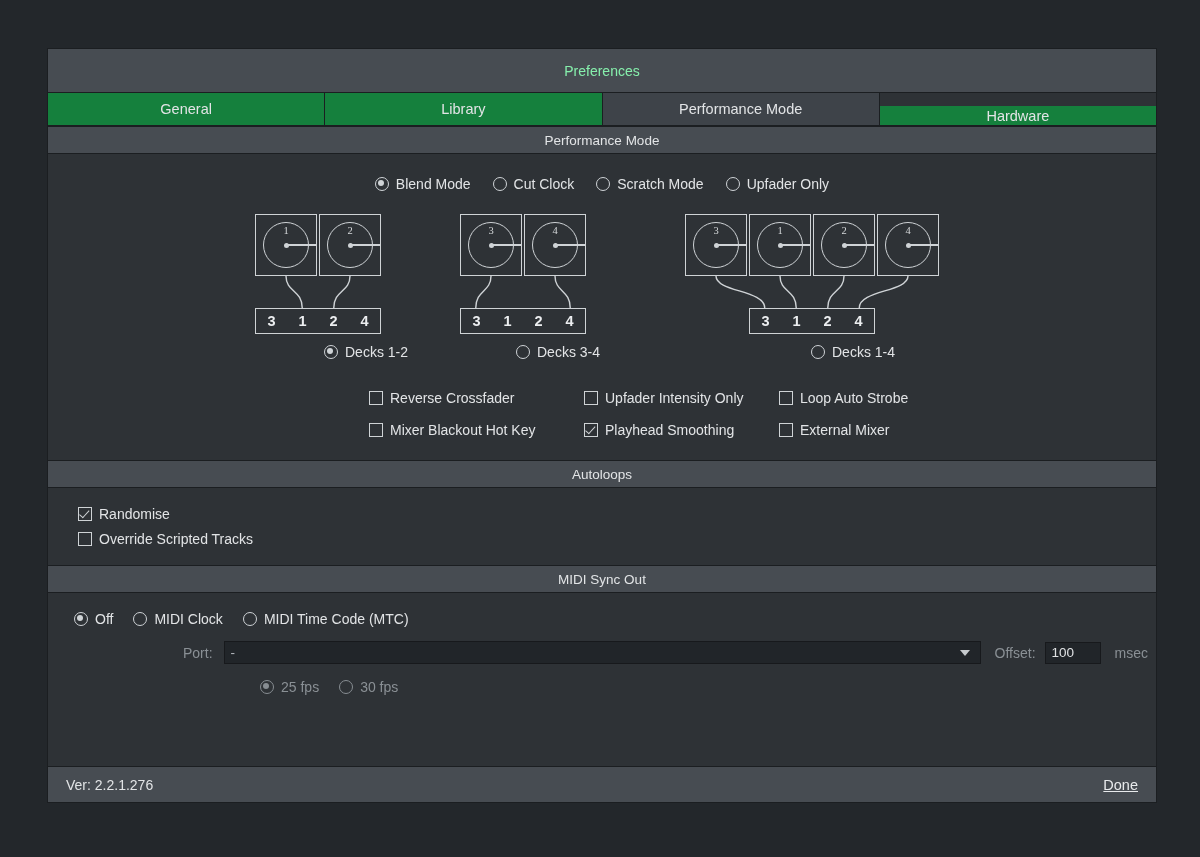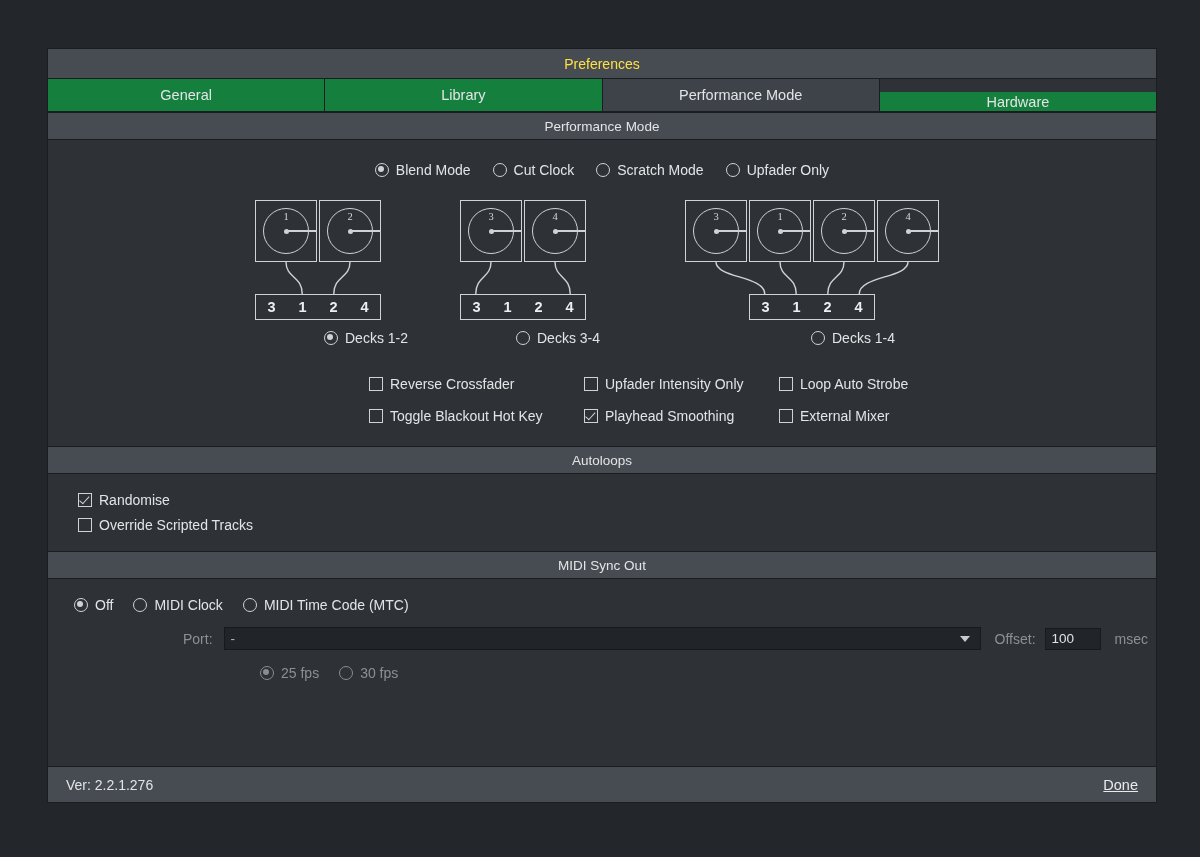--- a/index.html
+++ b/index.html
@@ -14,25 +14,25 @@
     position: absolute;
     left: 47px; top: 48px;
     width: 1110px; height: 755px;
     background: #2e3236;
     border: 1px solid #1b1e21;
     display: flex;
     flex-direction: column;
   }
   
   .titlebar {
-    height: 30px;
+    height: 44px;
     background: #474c52;
     border-bottom: 1px solid #1b1e21;
     display: flex; align-items: center; justify-content: center;
-    color: #fde047; font-size: 14px;
+    color: #86efac; font-size: 14px;
     flex: none;
   }
   
   .tabbar {
     height: 33px; display: flex; flex: none;
     border-bottom: 1px solid #1b1e21;
   }
   .tab {
     flex: 1;
     display: flex; align-items: center; justify-content: center;
@@ -347,21 +347,21 @@
         <div class="ctl">
           <span class="cbox"></span>
           <span>Upfader Intensity Only</span>
         </div>
         <div class="ctl">
           <span class="cbox"></span>
           <span>Loop Auto Strobe</span>
         </div>
         <div class="ctl">
           <span class="cbox"></span>
-          <span>Toggle Blackout Hot Key</span>
+          <span>Mixer Blackout Hot Key</span>
         </div>
         <div class="ctl">
           <span class="cbox on"></span>
           <span>Playhead Smoothing</span>
         </div>
         <div class="ctl">
           <span class="cbox"></span>
           <span>External Mixer</span>
         </div>
       </div>

